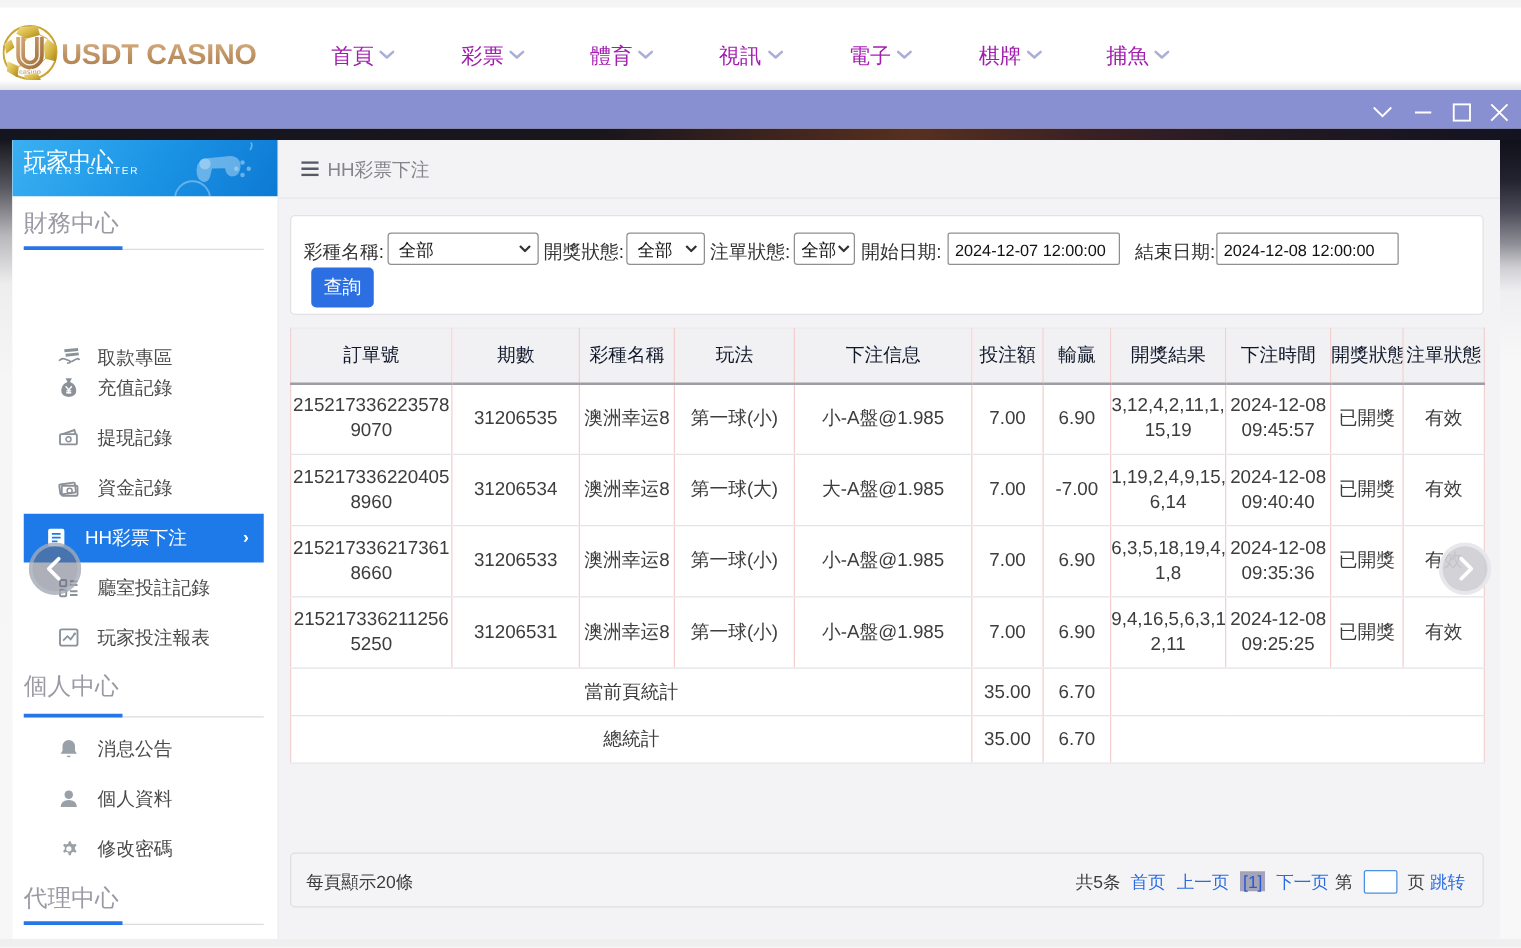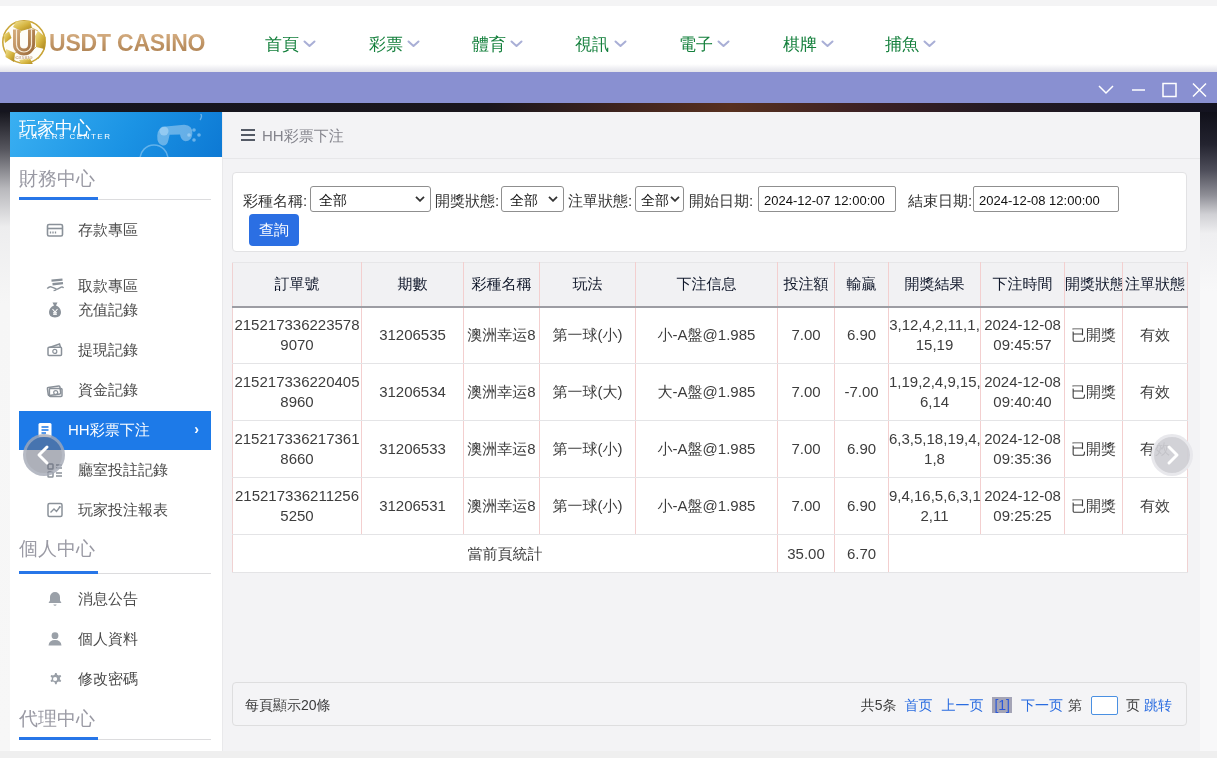--- a/index.html
+++ b/index.html
@@ -6,21 +6,21 @@
 html,body { width:1217px; height:758px; overflow:hidden; font-family:"Liberation Sans", sans-serif; }
 #page { position:relative; width:1217px; height:758px; background:#fff; }
 .abs { position:absolute; }
 
 
 #topbar { position:absolute; left:0; top:0; width:1217px; height:59px; background:#fff; }
 #topstrip { position:absolute; left:0; top:0; width:1217px; height:6px; background:#f4f4f5; }
 #logotext { position:absolute; left:49px; top:30px; font-weight:bold; font-size:23px; letter-spacing:-0.2px;
   background:linear-gradient(180deg,#dcb68c 0%,#c29768 45%,#a97c4c 100%);
   -webkit-background-clip:text; background-clip:text; color:transparent; }
-.navitem { position:absolute; top:33px; font-size:17px; color:#15803d; }
+.navitem { position:absolute; top:33px; font-size:17px; color:#a21caf; }
 .navchev { position:absolute; top:40px; }
 
 
 #purplebar { position:absolute; left:0; top:72px; width:1217px; height:31px; background:#8990d1; }
 #topfade { position:absolute; left:0; top:64px; width:1217px; height:8px; background:linear-gradient(180deg,#ffffff,#e2e2e9); }
 
 
 #darkstrip { position:absolute; left:0; top:103px; width:1217px; height:9px;
   background:linear-gradient(90deg,#15151f 0%,#1a161c 40%,#42251e 52%,#57301f 60%,#3a2024 72%,#241a22 82%,#131320 100%); }
 
@@ -187,32 +187,20 @@
         </svg>
         <div class="t1">玩家中心</div>
         <div class="t2">PLAYERS CENTER</div>
       </div>
 
       <div class="section" style="top:54px">財務中心</div>
       <div class="secline" style="top:87px">
           <i></i>
         </div>
 
-      <div class="mitem" style="top:98px">
-        <svg class="ic" viewBox="0 0 18 18">
-            <g fill="none" stroke="#8a9199" stroke-width="1.6">
-              <rect x="1.5" y="3.5" width="15" height="11.5" rx="1.5"></rect>
-              <path d="M1.5 7.5 L16.5 7.5"></path>
-            </g>
-            <g stroke="#8a9199" stroke-width="1.3">
-              <path d="M4.5 10.5 L4.5 12.5 M7 10.5 L7 12.5 M9.5 10.5 L9.5 12.5"></path>
-            </g>
-          </svg>
-        <div class="tx">存款專區</div>
-      </div>
       <div class="mitem" style="top:154px">
         <svg class="ic" viewBox="0 0 18 18">
             <g stroke="#8a9199" fill="none">
               <path d="M5.5 3.6 L16.5 2.6" stroke-width="2.4"></path>
               <path d="M6.5 7.2 L17 6.1" stroke-width="2.4"></path>
               <path d="M1.2 11.6 q2.6 -2.6 4.6 -1.4 l3.8 1.4 q1.3 0.7 0 1.6 l-2 0.4 m3.4 -1.2 l4.2 -2.2 q1.8 -0.7 2.2 0.9" stroke-width="1.4"></path>
             </g>
           </svg>
         <div class="tx">取款專區</div>
       </div>
@@ -427,20 +415,26 @@
             <td>2024-12-08<br>09:25:25</td>
             <td>已開獎</td>
             <td>有效</td>
           </tr>
       <tr class="sum">
             <td colspan="5">當前頁統計</td>
             <td>35.00</td>
             <td>6.70</td>
             <td colspan="4"></td>
           </tr>
+      <tr class="sum">
+            <td colspan="5">總統計</td>
+            <td>35.00</td>
+            <td>6.70</td>
+            <td colspan="4"></td>
+          </tr>
     </tbody>
       </table>
     <div id="pager">
       <div class="left">每頁顯示20條</div>
       <div class="right">共5条<span class="plink">首页</span><span class="plink m10">上一页</span><span id="pnum" class="m10">[1]</span><span class="plink m10">下一页</span><span class="m5">第</span><span id="pinput" class="m11"></span><span>页</span><span class="plink m4">跳转</span></div>
     </div>
   </div>
 
   <div class="circ" id="circL">
       <svg width="20" height="22" viewBox="0 0 20 22">

